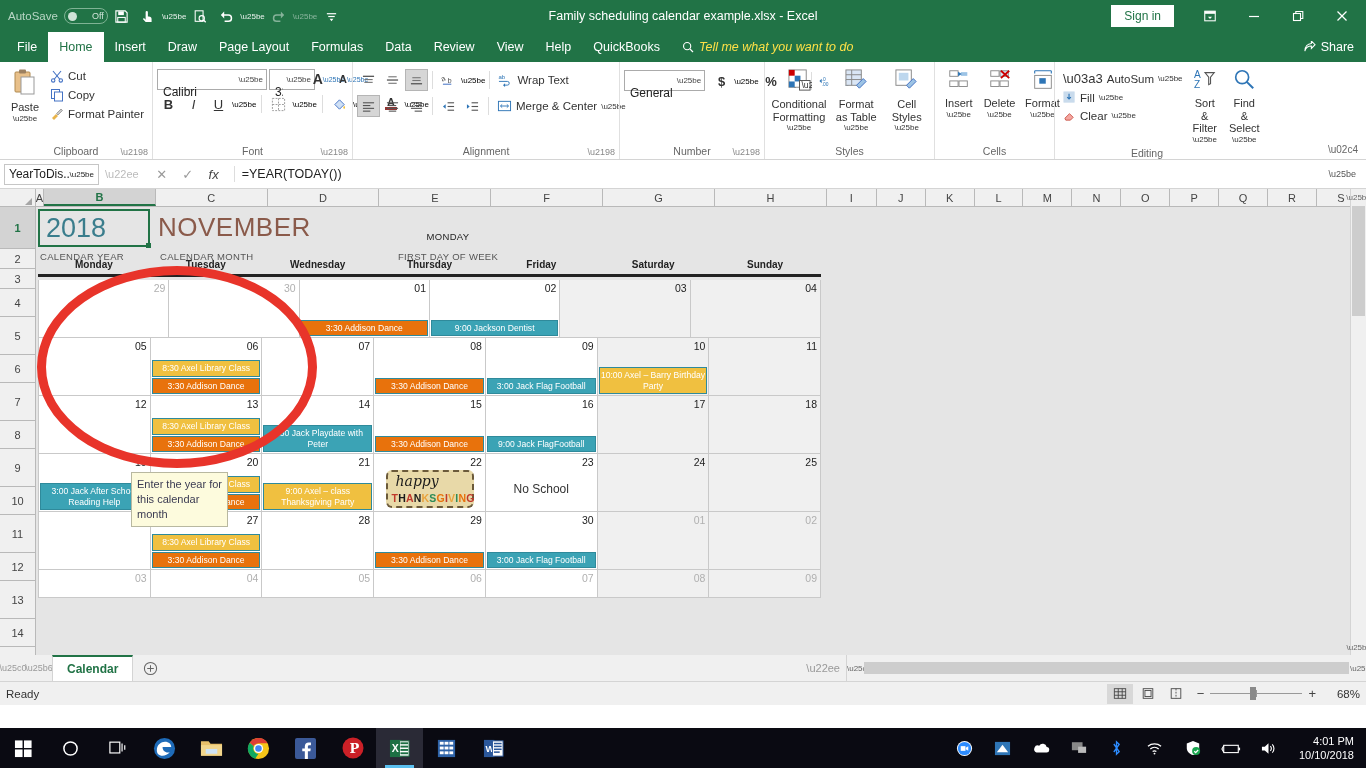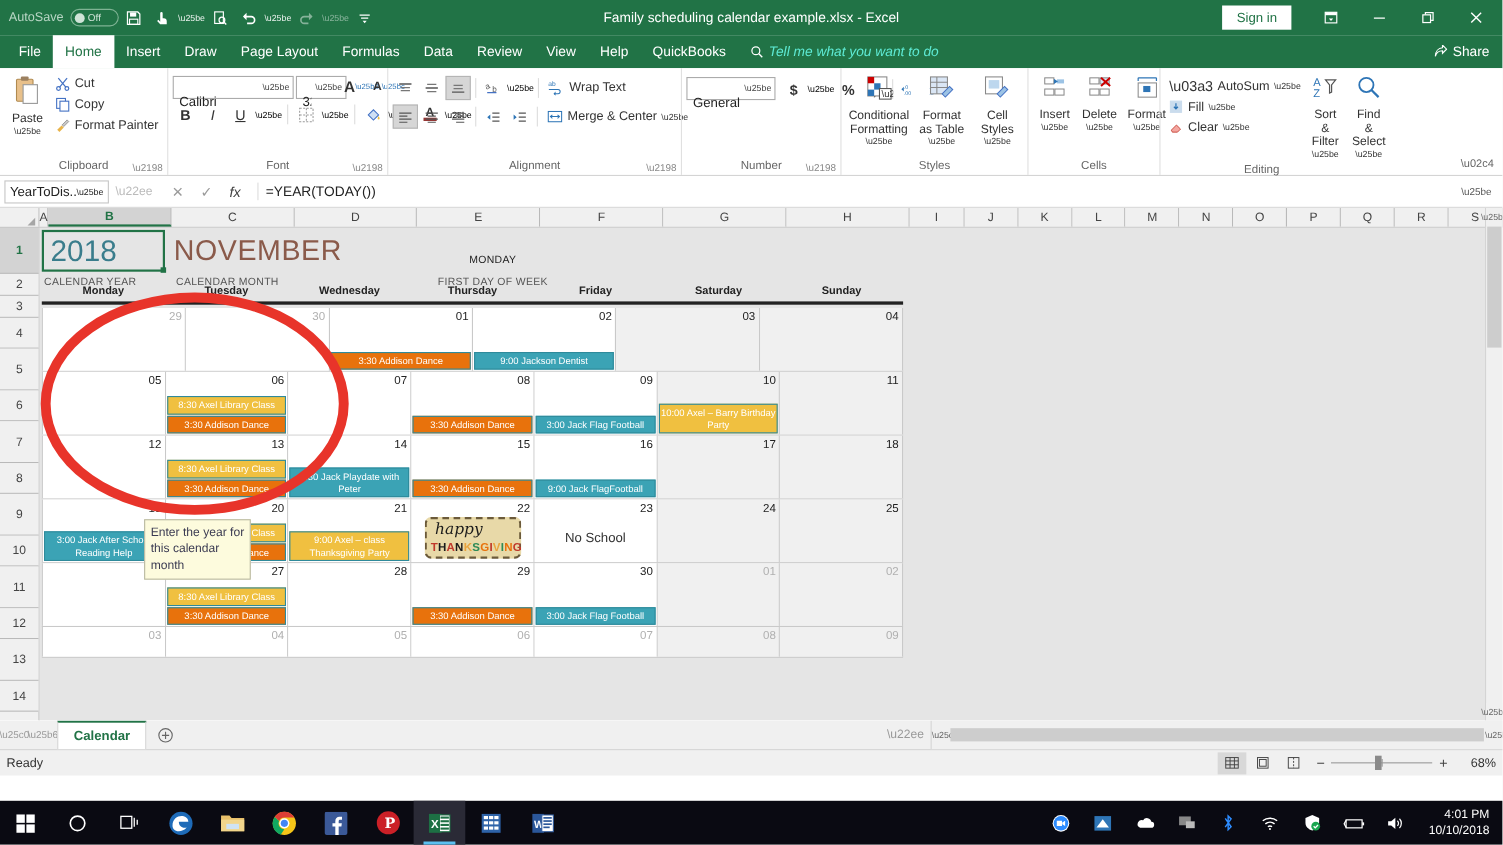--- a/index.html
+++ b/index.html
@@ -17,21 +17,21 @@
     display: flex; align-items: center; position: relative;
   }
   .qat { display: flex; align-items: center; gap: 2px; padding-left: 8px; }
   .qat-item {
     height: 24px; min-width: 24px; display: flex; align-items: center;
     justify-content: center; padding: 0 3px; color: #fff; font-size: 12px;
   }
   .autosave-label { font-size: 11.5px; color: #b8d6c5; padding-right: 4px; }
   .autosave-pill {
     width: 44px; height: 16px; border: 1px solid #7fb394; border-radius: 9px;
-    display: flex; align-items: center; gap: 3px; padding-left: 3px;
+    display: flex; align-items: center; gap: 15px; padding-left: 3px;
     font-size: 9px; color: #cfe3d7;
   }
   .autosave-knob { width: 9px; height: 9px; border-radius: 50%; background: #cfe3d7; }
   .qat-caret { font-size: 8px; opacity: .9; }
   .title-center {
     position: absolute; left: 0; right: 0; text-align: center;
     font-size: 12.5px; color: #fff; pointer-events: none;
   }
   .title-right {
     margin-left: auto; display: flex; align-items: center; gap: 0; padding-right: 2px;
@@ -48,21 +48,21 @@
   
   .ribbon-tabs {
     height: 30px; background: #217346; display: flex; align-items: stretch;
     padding-left: 6px; position: relative;
   }
   .rtab {
     padding: 0 11px; display: flex; align-items: center;
     font-size: 12.5px; color: #fff; cursor: pointer;
   }
   .rtab.active { background: #fff; color: #217346; }
-  .tellme { display: flex; align-items: center; gap: 5px; padding: 0 11px; font-size: 12.5px; color: #5eead4; font-style: italic; }
+  .tellme { display: flex; align-items: center; gap: 5px; padding: 0 11px; font-size: 12.5px; color: #fde047; font-style: italic; }
   .share-btn {
     margin-left: auto; display: flex; align-items: center; gap: 5px;
     padding: 0 12px; font-size: 12.5px; color: #fff;
   }
 
   
   .ribbon {
     height: 98px; background: #fff; border-bottom: 1px solid #d4d4d4;
     display: flex; position: relative;
   }

